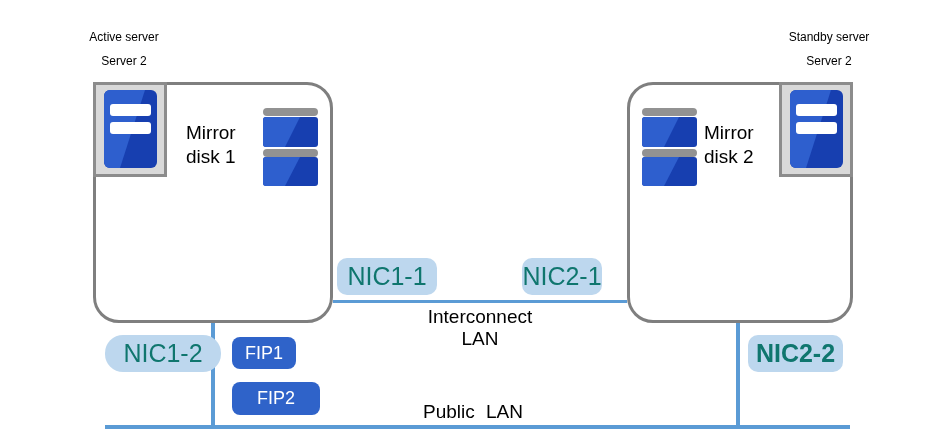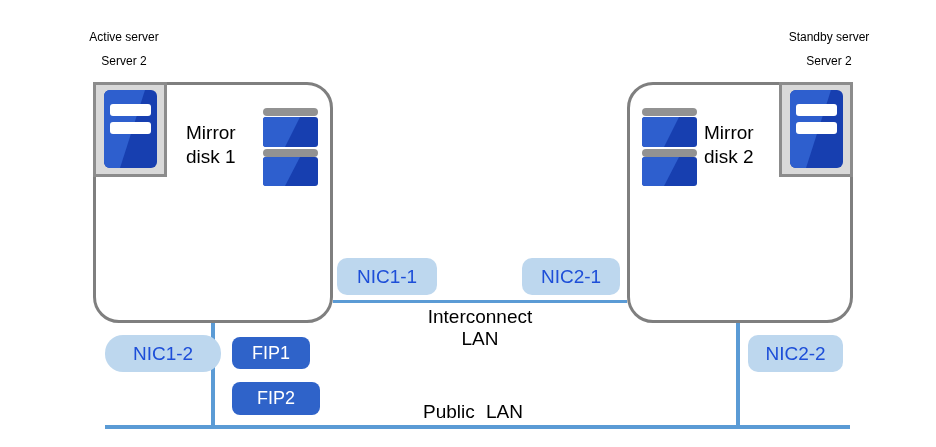--- a/index.html
+++ b/index.html
@@ -13,21 +13,21 @@
   }
   .title span{display:block;}
   .server-box{
     box-sizing:border-box;border:3px solid var(--server-border,#7f7f7f);
     border-radius:26px;background:transparent;
   }
   .line{background:var(--line-blue,#5b9bd5);}
   .nic{
     box-sizing:border-box;background:var(--nic-fill,#bdd7ee);border-radius:10px;
     display:flex;align-items:center;justify-content:center;
-    font-size:19px;color:#1d4ed8;
+    font-size:25px;color:#0f766e;
   }
   .fip{
     box-sizing:border-box;background:var(--fip-fill,#2f63c9);border-radius:8px;
     display:flex;align-items:center;justify-content:center;
     font-size:18px;color:#ffffff;
   }
   .disk-label{font-size:19px;line-height:24px;}
   .disk-label span{display:block;}
   .net-label{font-size:19px;line-height:22px;text-align:center;}
   .net-label span{display:block;}
@@ -123,25 +123,25 @@
     <rect x="0" y="41" width="55" height="8" rx="4" class="f-cap"></rect>
     <rect x="0" y="49" width="55" height="29" rx="3" class="f-dark"></rect>
     <polygon points="0,49 37,49 22,78 0,78" class="f-light" clip-path="url(#d2b)"></polygon>
   </svg>
   <div class="abs disk-label" style="left:704px;top:121px;width:72px;">
     <span>Mirror</span>
     <span>disk 2</span>
   </div>
 
   <div class="abs nic" style="left:337px;top:258px;width:100px;height:37px;">NIC1-1</div>
-  <div class="abs nic" style="left:522px;top:258px;width:98px;height:37px;">NIC2-1</div>
+  <div class="abs nic" style="left:522px;top:258px;width:80px;height:37px;">NIC2-1</div>
   <div class="abs nic" style="left:105px;top:335px;width:116px;height:37px;border-radius:18px;">NIC1-2</div>
-  <div class="abs nic" style="left:748px;top:335px;width:95px;height:37px;">NIC2-2</div>
+  <div class="abs nic" style="left:748px;top:335px;width:95px;height:37px;font-weight:bold;">NIC2-2</div>
 
-  <div class="abs fip" style="left:232px;top:337px;width:78px;height:32px;">FIP1</div>
+  <div class="abs fip" style="left:232px;top:337px;width:64px;height:32px;">FIP1</div>
   <div class="abs fip" style="left:232px;top:382px;width:88px;height:33px;">FIP2</div>
 
   <div class="abs net-label" style="left:400px;top:306px;width:160px;">
     <span>Interconnect</span>
     <span>LAN</span>
   </div>
   <div class="abs public-label" style="left:400px;top:401px;width:146px;">Public LAN</div>
 
 </div>
 

